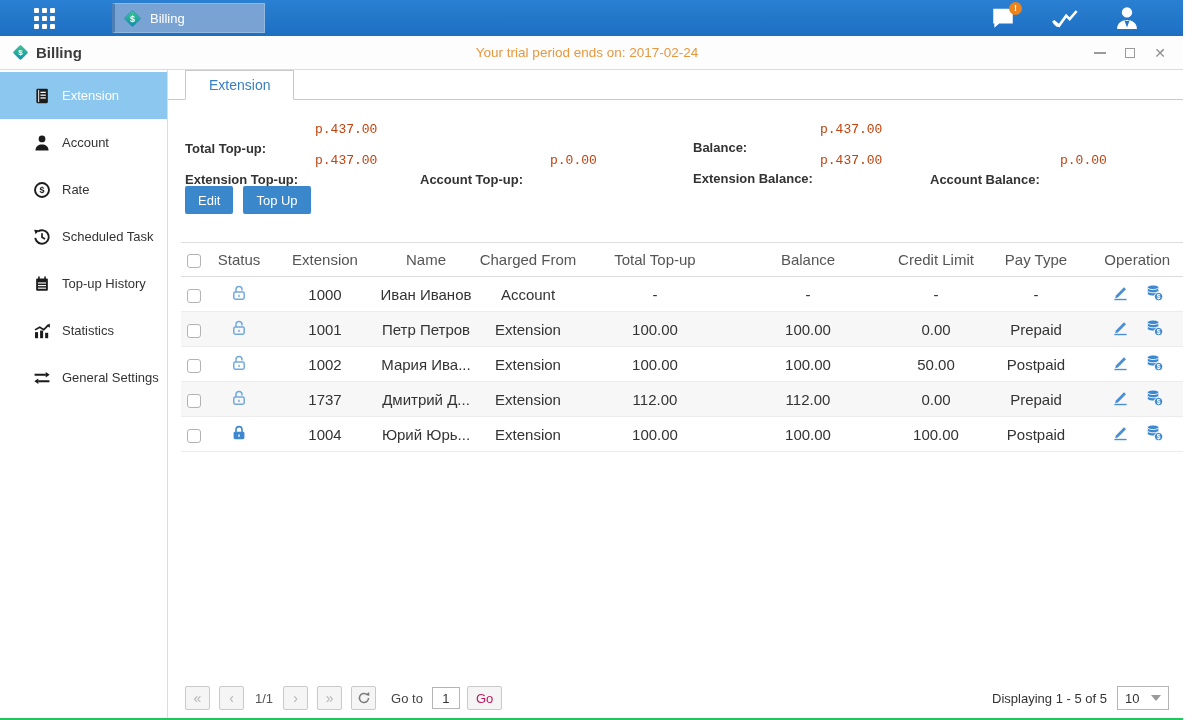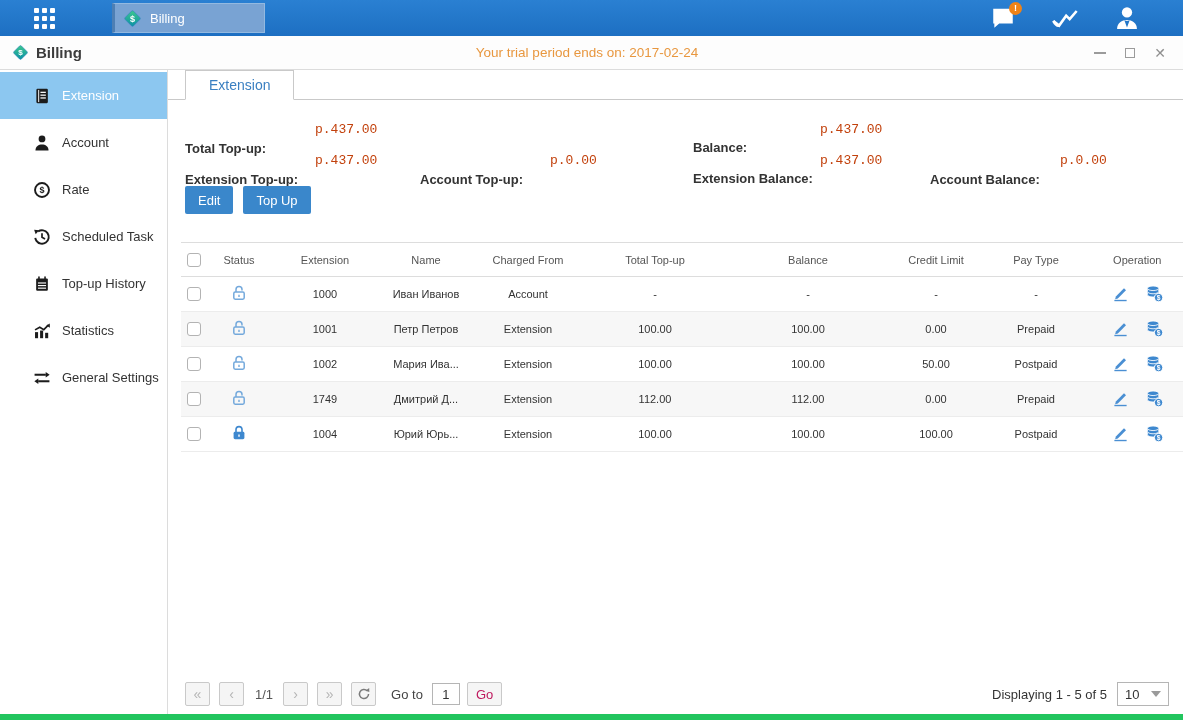--- a/index.html
+++ b/index.html
@@ -1,17 +1,17 @@
 <!DOCTYPE html>
 <html><head>
 <meta charset="utf-8">
 <style>
   * { margin:0; padding:0; box-sizing:border-box; }
   html,body { width:1199px; height:720px; font-family:"Liberation Sans", sans-serif; background:#fff; overflow:hidden; }
-  .frame { width:1183px; height:720px; display:flex; flex-direction:column; border-bottom:6px solid #22c55e; }
+  .frame { width:1183px; height:720px; display:flex; flex-direction:column; border-bottom:2px solid #22c55e; }
 
   
   .topbar { height:36px; flex:none; background:linear-gradient(180deg,#2a80d2,#1d6fc2);
             background-color:#2276c8; display:flex; align-items:center; position:relative; }
   .grid-icon { margin-left:34px; display:grid; grid-template-columns:repeat(3,5px); grid-gap:3px; cursor:pointer; }
   .grid-icon span { width:5px; height:5px; background:#fff; border-radius:1px; }
   .task-tab { position:absolute; left:112px; top:3px; height:30px; width:153px; display:flex; align-items:center;
               background:#79a3d3; border:1px solid #93b9e0; border-left:3px solid #4d7fb4; padding-left:8px; gap:8px;
               color:#fff; font-size:13px; cursor:pointer; }
   .topbar-right { position:absolute; right:40px; top:0; height:36px; display:flex; align-items:center; gap:30px; }
@@ -54,21 +54,21 @@
   .w130 { width:130px;margin-top:38px; } .w378 { width:378px; } .w127 { width:127px;margin-top:36px; } .w105 { width:105px; }
   .w143 { width:143px; } .w110 { width:110px; }
 
   
   .actions { margin:10px 0 0 17px; display:flex; gap:10px; }
   .btn-primary { background:#3a87cb; color:#fff; border:none; border-radius:2px; font-size:13px;
                  font-family:"Liberation Sans",sans-serif; height:28px; padding:0 13px; cursor:pointer; }
 
   
   table.grid { border-collapse:collapse; table-layout:fixed; width:1005px; margin:28px 0 0 13px;
-               font-size:11px; color:#333; border-right:1px solid #e0e0e0; }
+               font-size:15px; color:#333; border-right:1px solid #e0e0e0; }
   table.grid thead th { height:34px; font-weight:normal; color:#555; text-align:center;
                         border-top:1px solid #ddd; border-bottom:1px solid #ddd; background:#fff; }
   table.grid tbody td { height:35px; text-align:center; border-bottom:1px solid #ececec;
                         overflow:hidden; white-space:nowrap; text-overflow:ellipsis; }
   table.grid tbody tr:nth-child(even) { background:#f7f7f7; }
   .cb { display:inline-block; width:14px; height:14px; border:1px solid #b3b3b3; border-radius:3px;
         background:#fff; cursor:pointer; vertical-align:middle; }
   .lock { display:inline-flex; width:18px; height:18px; }
   .lock svg { width:18px; height:18px; }
   .lock .lk-open, .lock .lk-closed { display:none; }
@@ -428,21 +428,21 @@
                   </svg>
                 </span></td>
           </tr>
           <tr>
             <td><span class="cb"></span></td>
             <td><span class="lock unlocked">
                   <svg class="lk-open">
                     <use href="#i-lock-open"></use>
                   </svg>
                 </span></td>
-            <td>1749</td>
+            <td>1737</td>
             <td>Дмитрий Д...</td>
             <td>Extension</td>
             <td>112.00</td>
             <td>112.00</td>
             <td>0.00</td>
             <td>Prepaid</td>
             <td><span class="ops">
                   <svg class="op-icn">
                     <use href="#i-pencil"></use>
                   </svg>

